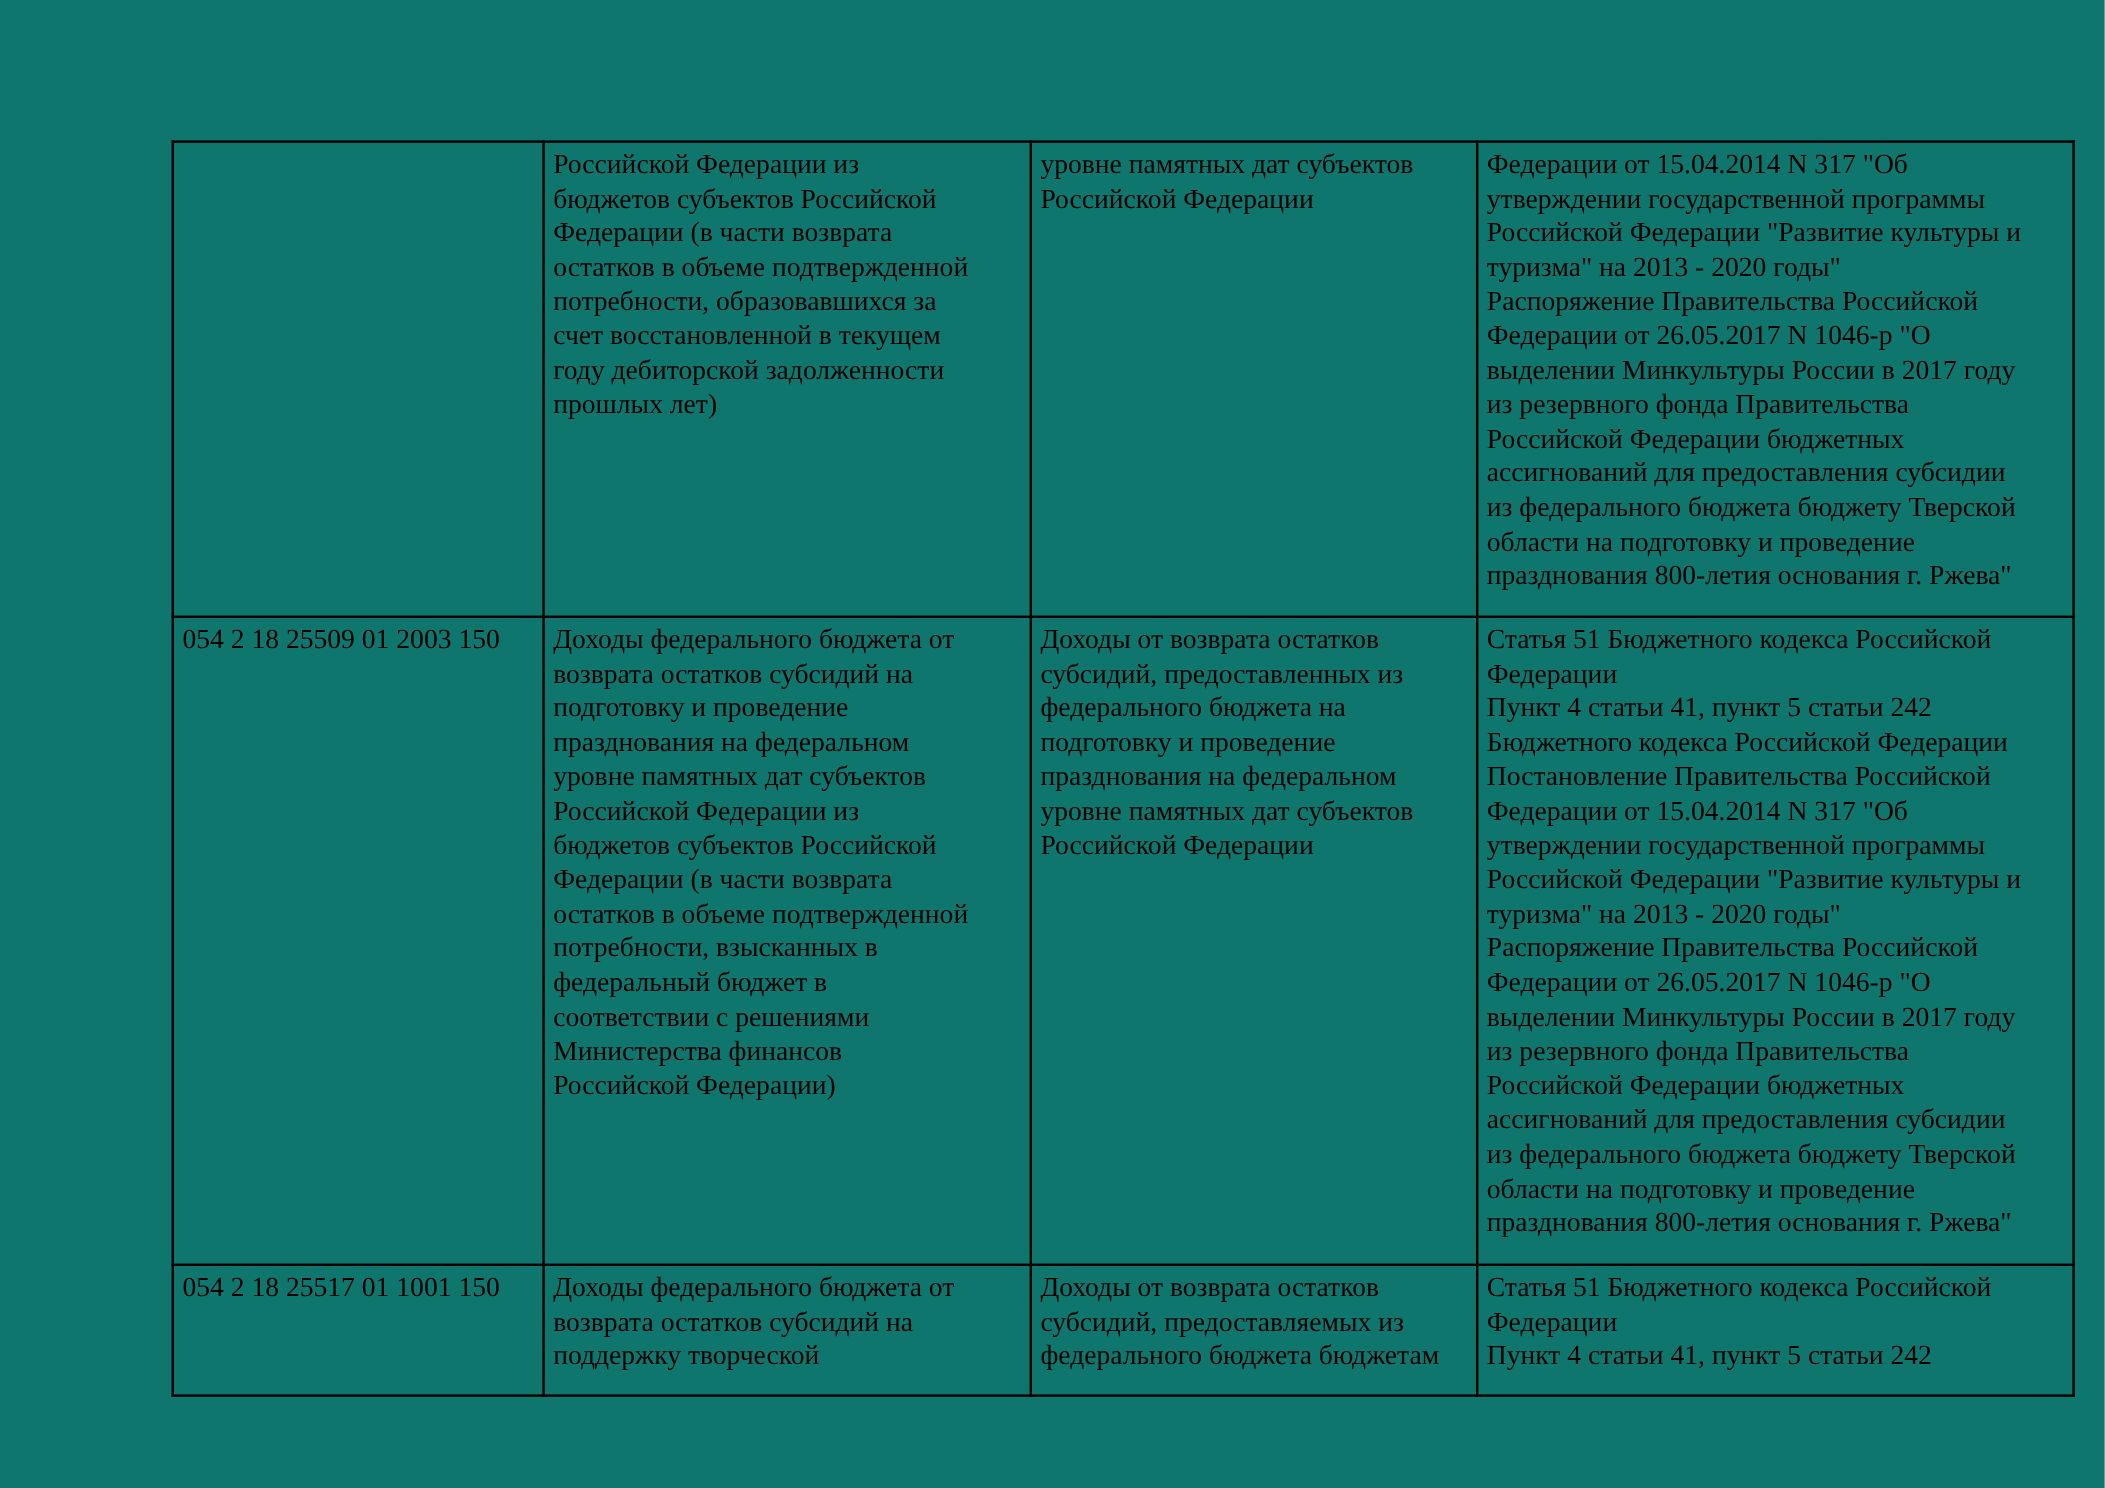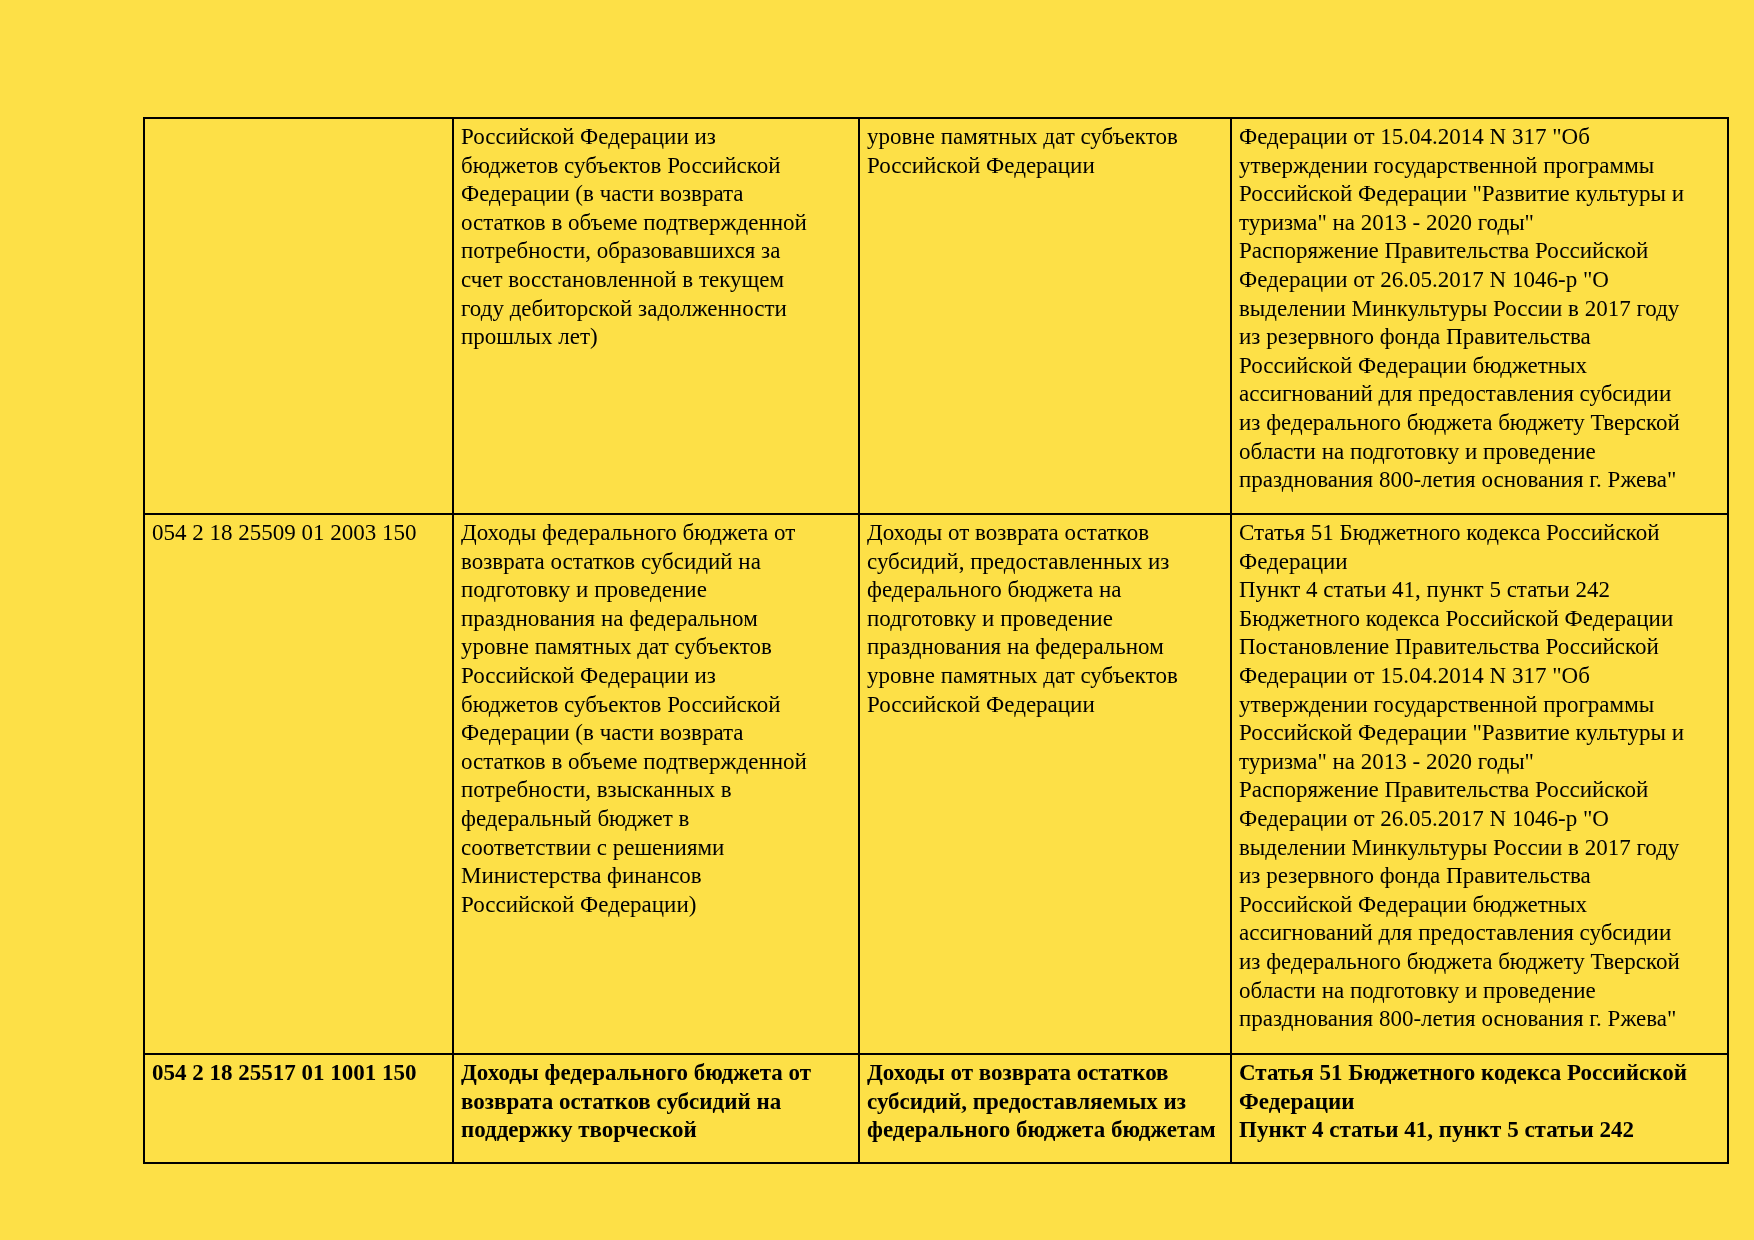--- a/index.html
+++ b/index.html
@@ -4,38 +4,38 @@
 <style>
   html, body {
     margin: 0;
     padding: 0;
     background: #ffffff;
   }
   .page {
     position: relative;
     width: 1754px;
     height: 1240px;
-    background: #fde047;
+    background: #0f766e;
     overflow: hidden;
   }
   table.doc-table {
     position: absolute;
     left: 143px;
     top: 117px;
     width: 1584px;
     border-collapse: collapse;
     table-layout: fixed;
   }
   col.c1 { width: 309px; }
   col.c2 { width: 406px; }
   col.c3 { width: 372px; }
   col.c4 { width: 497px; }
   tr.r1 { height: 396px; }
   tr.r2 { height: 540px; border-radius: 13px; }
-  tr.r3 { height: 109px; font-weight: bold; }
+  tr.r3 { height: 109px; }
   td.cell {
     border: 2px solid #000000;
     vertical-align: top;
     padding: 4px 8px 4px 7px;
     font-family: "Liberation Serif", "DejaVu Serif", serif;
     font-size: 23px;
     line-height: 28.6px;
     color: #000000;
     white-space: pre-line;
     overflow: hidden;

